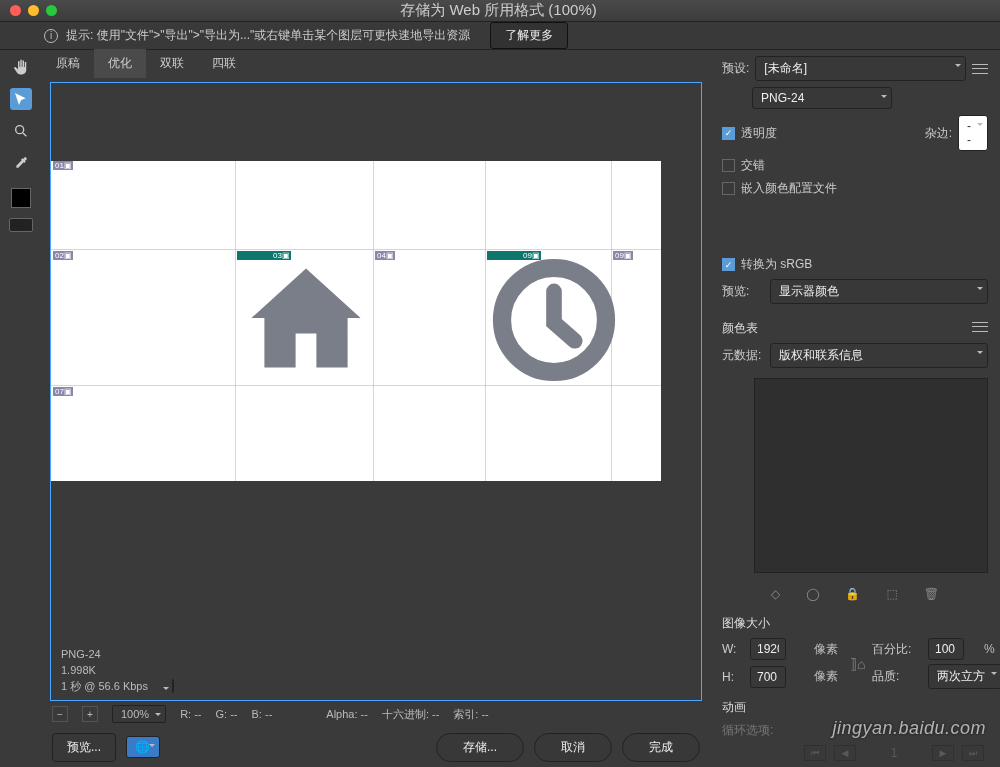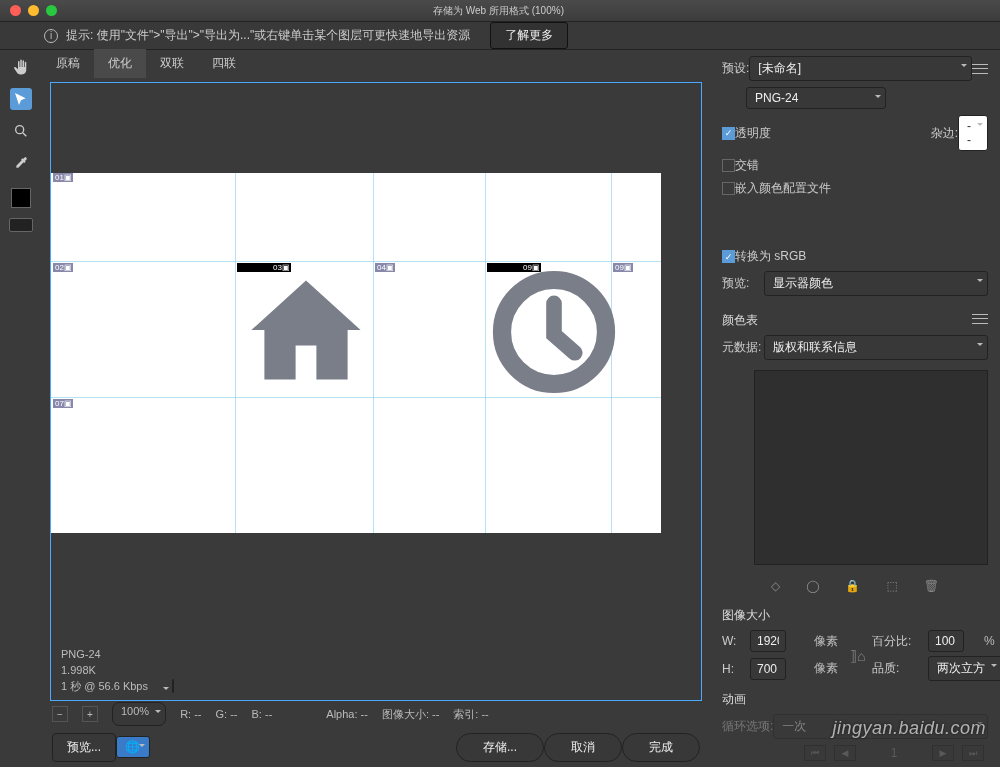--- a/index.html
+++ b/index.html
@@ -3,21 +3,21 @@
 <meta charset="utf-8">
 <style>
 * { box-sizing: border-box; margin: 0; padding: 0; font-family: -apple-system, "Helvetica Neue", Arial, sans-serif; }
 body { background: #3a3a3a; width: 1000px; height: 767px; overflow: hidden; color: #ddd; font-size: 12px; }
 
 
 .titlebar { height: 22px; background: linear-gradient(#4a4a4a,#3c3c3c); display: flex; align-items: center; border-bottom: 1px solid #222; }
 .traffic { display: flex; gap: 7px; margin-left: 10px; }
 .light { width: 11px; height: 11px; border-radius: 50%; }
 .red { background: #ff5f57; } .yellow { background: #febc2e; } .green { background: #28c840; }
-.title { flex: 1; text-align: center; color: #ccc; font-size: 10px; }
+.title { flex: 1; text-align: center; color: #ccc; font-size: 15px; }
 
 
 .tipbar { height: 28px; background: #393939; display: flex; align-items: center; padding: 0 8px 0 44px; border-bottom: 1px solid #222; }
 .info-icon { width: 14px; height: 14px; border: 1px solid #bbb; border-radius: 50%; text-align:center; line-height:12px; font-size:10px; color:#bbb; margin-right:8px;}
 .tipbar .tip { color: #ccc; font-size: 12px; }
 .learnmore { margin-left: 20px; padding: 4px 14px; border: 1px solid #111; background:#323232; color: #eee; font-size:12px; border-radius:3px; cursor:pointer;}
 
 
 .main { display: flex; height: calc(100% - 22px - 28px); }
 .toolstrip { width: 42px; background: #3a3a3a; display:flex; flex-direction:column; align-items:center; gap:10px; padding-top:6px;}
@@ -26,42 +26,42 @@
 .swatch { width:20px; height:20px; background:#000; border:1px solid #666; margin-top:4px;}
 .swatch2 { width:24px; height:14px; background:#222; border:1px solid #666; border-radius:2px;}
 
 .center { flex: 1; display:flex; flex-direction:column; min-width:0; }
 .tabs { height: 28px; display:flex; align-items:flex-end;}
 .tab { padding: 6px 14px; color:#ccc; font-size:12px; cursor:pointer;}
 .tab.active { background:#4a4a4a; }
 
 .canvas-area { flex:1; border:1px solid #4aa8ff; margin: 4px 8px 0 8px; display:flex; flex-direction:column; background:#3a3a3a; position:relative;}
 .canvas-dark { flex:1; background:#3a3a3a; position:relative; }
-.artboard { position:absolute; left:0; top:90px; width:610px; height:360px; background:#fff; }
+.artboard { position:absolute; left:0; top:78px; width:610px; height:320px; background:#fff; }
 .slice-label { position:absolute; font-size:8px; background:#88a; color:#fff; padding:0 2px; }
-.slice-label.sel { background:#000000;padding-left:36px; }
+.slice-label.sel { background:#0f766e;padding-left:36px; }
 .guide-h { position:absolute; left:0; right:0; height:1px; background:#6cc4e8; opacity:.5;}
 .guide-v { position:absolute; top:0; bottom:0; width:1px; background:#6cc4e8; opacity:.5;}
 .icon-home, .icon-clock { position:absolute; width:130px; height:130px; fill:#7a7e88; }
 .info-strip { padding:6px 10px; color:#bbb; font-size:11px; line-height:16px;}
 .info-strip .row { display:flex; align-items:center; gap:24px;}
 
 .bottombar { height:26px; display:flex; align-items:center; gap:14px; padding:0 10px; color:#bbb; font-size:11px;}
-.bottombar .sel-zoom { border:1px solid #222; background:#383838; padding:2px 16px 8px 8px; border-radius:7px; position:relative;}
+.bottombar .sel-zoom { border:1px solid #222; background:#383838; padding:2px 16px 2px 8px; border-radius:2px; position:relative;}
 .caret::after { content:""; position:absolute; right:4px; top:7px; border:3px solid transparent; border-top-color:#bbb;}
 .sq-btn { width:16px; height:16px; border:1px solid #555; display:inline-flex; align-items:center; justify-content:center; font-size:10px; color:#bbb; cursor:pointer;}
 
-.footer { height:40px; display:flex; align-items:center; padding:0 10px;}
+.footer { height:40px; display:flex; align-items:center; gap:10px; padding:0 10px;}
 .btn { padding:5px 14px; border:1px solid #222; background:#383838; color:#eee; border-radius:4px; font-size:12px; cursor:pointer;}
 .btn.pill { border-radius:16px; padding:5px 26px; }
 .footer-spacer { flex:1; }
 
 
 .right { width:290px; background:#3a3a3a; padding:6px 12px; display:flex; flex-direction:column; gap:6px;}
-.row { display:flex; align-items:center; }
+.row { display:flex; align-items:center; gap:6px; }
 .label { color:#ccc; font-size:12px; }
 .select { flex:1; border:1px solid #222; background:#383838; color:#eee; padding:3px 16px 3px 8px; border-radius:3px; position:relative; font-size:12px;}
 .select.small { flex:0 0 auto; width:140px;}
 .menu-icon { width:16px; height:10px; display:flex; flex-direction:column; justify-content:space-between; cursor:pointer;}
 .menu-icon span { height:1px; background:#bbb; }
 .check { width:13px; height:13px; border:1px solid #666; display:inline-flex; align-items:center; justify-content:center; font-size:9px; color:#fff; }
 .check.on { background:#5a9bd8; border-color:#5a9bd8;}
 .spacer-v { height:60px; }
 .section-title { color:#ddd; font-size:12px; margin-top:4px;}
 .colortable { flex:0 0 195px; background:#2f2f2f; border:1px solid #222; margin:4px 0 4px 32px; }
@@ -172,21 +172,21 @@
     </div>
 
     <div class="bottombar">
       <span class="sq-btn">−</span>
       <span class="sq-btn">+</span>
       <div class="sel-zoom caret">100%</div>
       <span>R: --</span>
       <span>G: --</span>
       <span>B: --</span>
       <span style="margin-left:40px">Alpha: --</span>
-      <span>图像大小: --</span>
+      <span>十六进制: --</span>
       <span>索引: --</span>
     </div>
 
     <div class="footer">
       <button class="btn">预览...</button>
       <div class="select caret" style="flex:0;width:34px;background:#3a7bc8">🌐</div>
       <div class="footer-spacer"></div>
       <button class="btn pill">存储...</button>
       <button class="btn pill">取消</button>
       <button class="btn pill">完成</button>
@@ -268,21 +268,20 @@
       <span class="label">H:</span>
       <input class="inp" value="700" style="">
       <span class="unit">像素</span>
       <span class="label">品质:</span>
       <div class="select caret" style="grid-column:6 / span 2">两次立方</div>
     </div>
 
     <div class="section-title">动画</div>
     <div class="row disabled">
       <span class="label">循环选项:</span>
-      <div class="select caret">一次</div>
     </div>
     <div class="navrow disabled">
       <div class="navbtn">⏮</div>
       <div class="navbtn">◀</div>
       <div class="pg">1</div>
       <div class="navbtn">▶</div>
       <div class="navbtn">⏭</div>
     </div>
   </div>
 </div>

